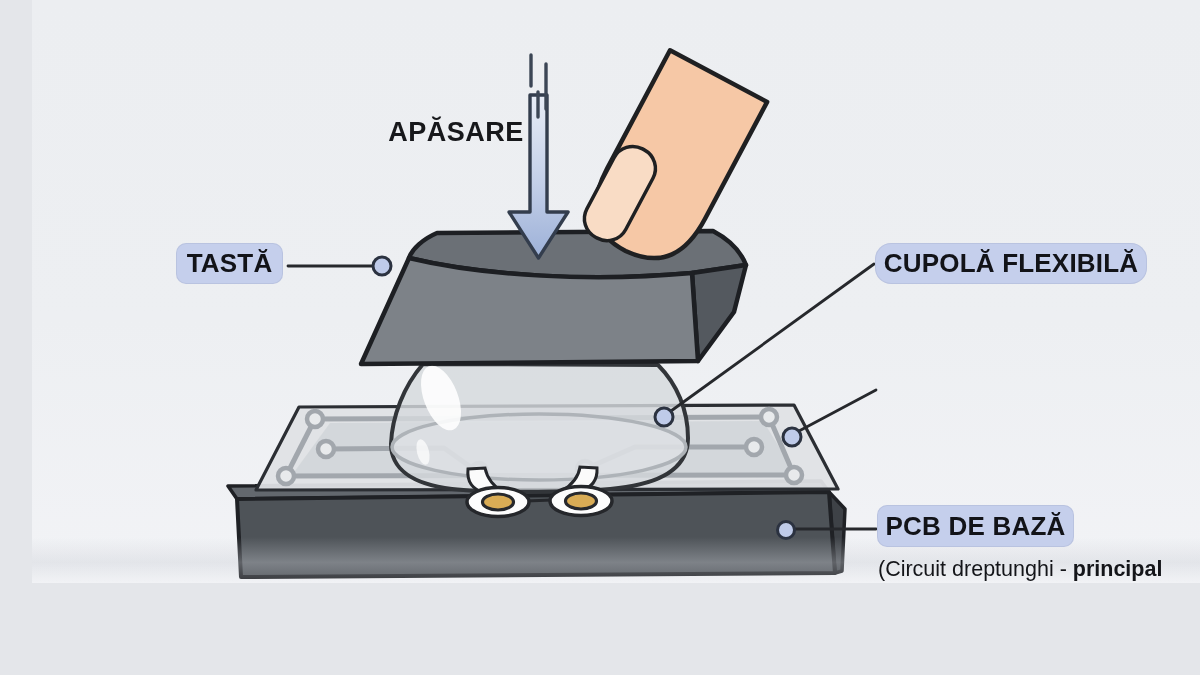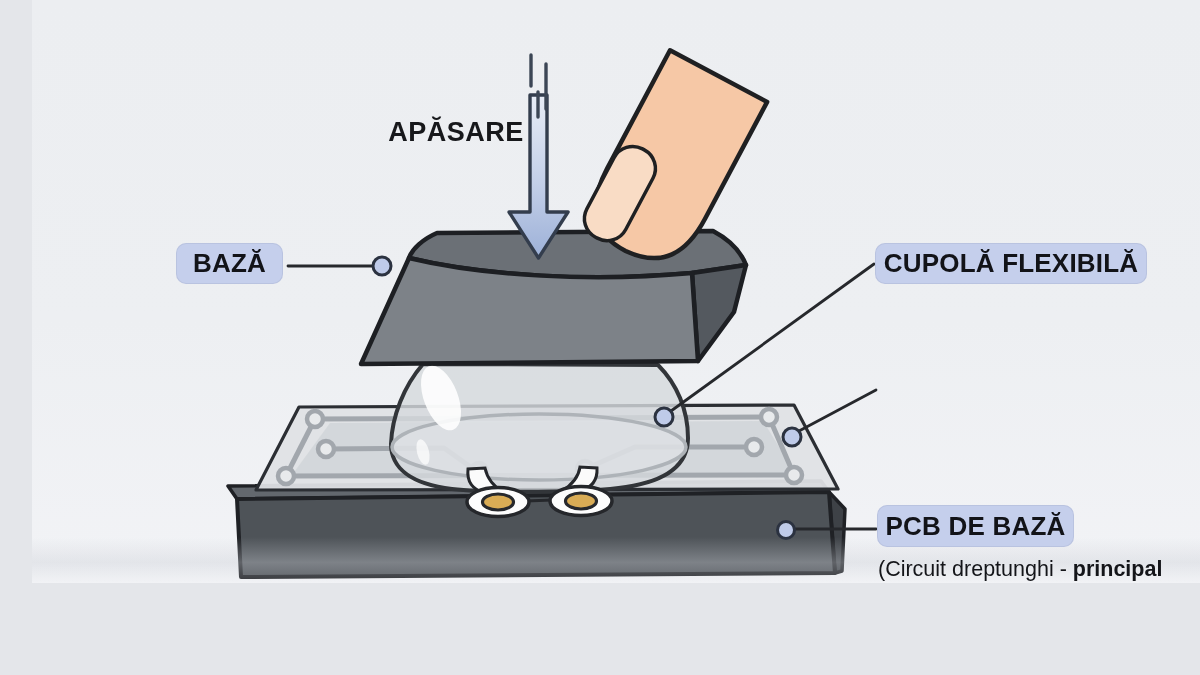--- a/index.html
+++ b/index.html
@@ -12,21 +12,21 @@
   .floor-shade{position:absolute;left:0;bottom:0;width:1200px;height:46px;
     background:linear-gradient(180deg,rgba(203,207,214,0) 0%,rgba(203,207,214,.38) 55%,rgba(236,238,241,.1) 100%);}
   .overlay{position:absolute;left:0;top:0;width:1200px;height:675px;}
   .press-label{position:absolute;left:354px;top:117px;width:140px;text-align:center;
     font-size:27px;font-weight:bold;letter-spacing:.5px;}
   .badge{position:absolute;background:#c5cfec;border-radius:10px;
     display:flex;align-items:center;justify-content:center;
     font-weight:bold;font-size:26px;letter-spacing:.2px;color:#121318;
     box-shadow:0 0 0 1px rgba(120,130,160,.15) inset;white-space:nowrap;}
   .badge-tasta{left:144px;top:243px;width:107px;height:41px;}
-  .badge-cupola{left:843px;top:243px;width:272px;height:41px;}
+  .badge-cupola{left:843px;top:243px;width:272px;height:41px;border-radius:16px;}
   .badge-strat{left:845px;top:362px;width:280px;height:41px;}
   .badge-pcb{left:845px;top:505px;width:197px;height:42px;}
   .caption{position:absolute;font-size:21.5px;line-height:27px;color:#141519;white-space:nowrap;}
   .cap-cupola{left:846px;top:291px;}
   .cap-strat{left:846px;top:409px;}
   .cap-pcb{left:846px;top:556px;}
   .caption .b{font-weight:bold;}
 </style>
 </head>
 <body>
@@ -124,21 +124,21 @@
       <circle cx="754" cy="530" r="8.5"></circle>
     </g>
   </svg>
 
   <div class="floor-shade"></div>
 
   <div class="overlay">
 
     <div class="press-label">APĂSARE</div>
 
-    <div class="badge badge-tasta">BAZĂ</div>
+    <div class="badge badge-tasta">TASTĂ</div>
 
     <div class="badge badge-cupola">CUPOLĂ FLEXIBILĂ</div>
 
     <div class="caption cap-strat">
     </div>
 
     <div class="badge badge-pcb">PCB DE BAZĂ</div>
     <div class="caption cap-pcb">
       <div><span>(Circuit dreptunghi - </span><span class="b">principal</span></div>
     </div>

